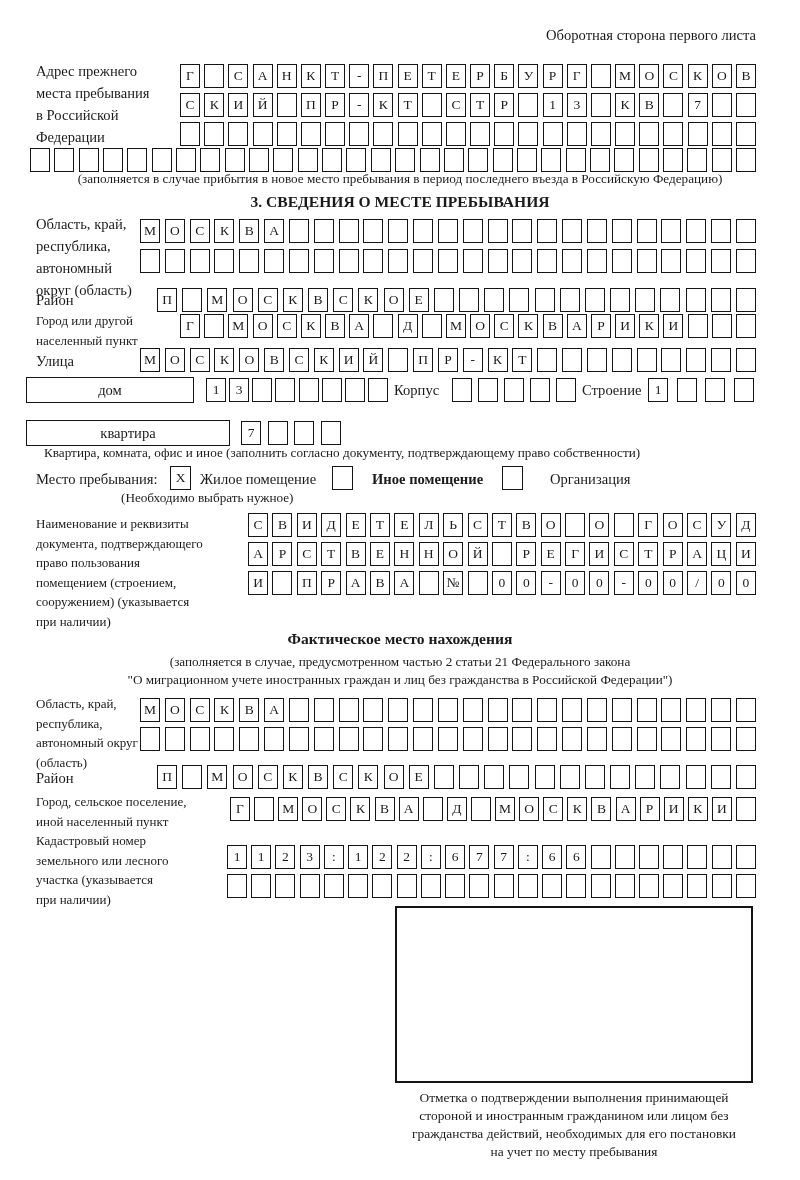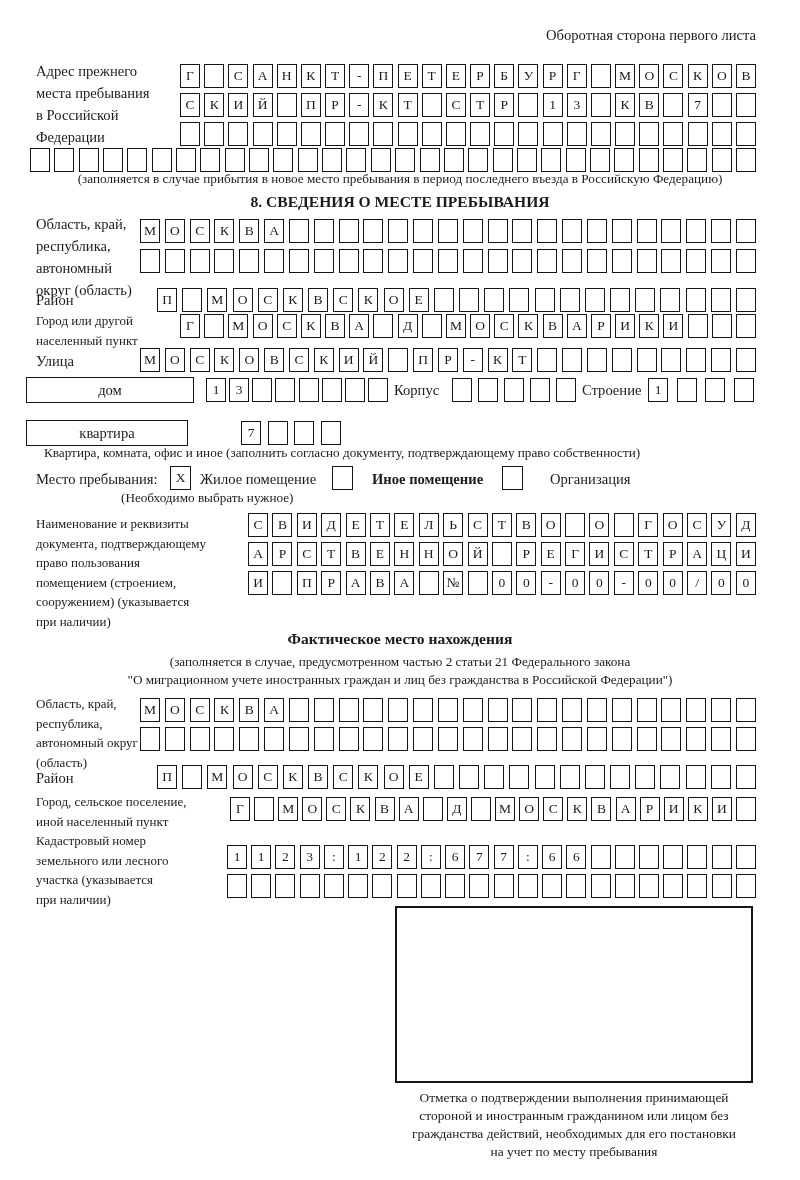--- a/index.html
+++ b/index.html
@@ -38,54 +38,54 @@
   <div class="abs lbl" style="top:24px;right:44px;">Оборотная сторона первого листа</div>
 
   <div class="abs" style="left:36px;top:60px;">
     <div class="lbl">Адрес прежнего</div>
     <div class="lbl">места пребывания</div>
     <div class="lbl">в Российской</div>
     <div class="lbl">Федерации</div>
   </div>
   <div class="abs note center" style="top:171px;">(заполняется в случае прибытия в новое место пребывания в период последнего въезда в Российскую Федерацию)</div>
 
-  <div class="abs hdr center" style="top:193px;">8. СВЕДЕНИЯ О МЕСТЕ ПРЕБЫВАНИЯ</div>
+  <div class="abs hdr center" style="top:193px;">3. СВЕДЕНИЯ О МЕСТЕ ПРЕБЫВАНИЯ</div>
 
   <div class="abs" style="left:36px;top:213px;">
     <div class="lbl">Область, край,</div>
     <div class="lbl">республика,</div>
     <div class="lbl">автономный</div>
     <div class="lbl">округ (область)</div>
   </div>
   <div class="abs lbl" style="left:36px;top:289px;">Район</div>
   <div class="abs" style="left:36px;top:311px;">
     <div class="lbl-tight">Город или другой</div>
     <div class="lbl-tight">населенный пункт</div>
   </div>
   <div class="abs lbl" style="left:36px;top:350px;">Улица</div>
 
   <div class="labelbox" style="left:26px;top:377px;width:168px;">дом</div>
   <div class="abs lbl" style="left:394px;top:379px;">Корпус</div>
   <div class="abs lbl" style="left:582px;top:379px;">Строение</div>
 
-  <div class="labelbox" style="left:26px;top:420px;width:162px;">квартира</div>
+  <div class="labelbox" style="left:26px;top:420px;width:204px;">квартира</div>
   <div class="abs note" style="left:44px;top:445px;">Квартира, комната, офис и иное (заполнить согласно документу, подтверждающему право собственности)</div>
 
   <div class="abs lbl" style="left:36px;top:468px;">Место пребывания:</div>
   <div class="chk" style="left:170px;top:466px;">X</div>
   <div class="abs lbl" style="left:200px;top:468px;">Жилое помещение</div>
   <div class="chk" style="left:332px;top:466px;"></div>
   <div class="abs lbl" style="left:372px;top:468px;font-weight:bold;">Иное помещение</div>
   <div class="chk" style="left:502px;top:466px;"></div>
   <div class="abs lbl" style="left:550px;top:468px;">Организация</div>
   <div class="abs note" style="left:121px;top:490px;width:400px;">(Необходимо выбрать нужное)</div>
 
   <div class="abs" style="left:36px;top:514px;">
     <div class="lbl-tight">Наименование и реквизиты</div>
-    <div class="lbl-tight">документа, подтверждающему</div>
+    <div class="lbl-tight">документа, подтверждающего</div>
     <div class="lbl-tight">право пользования</div>
     <div class="lbl-tight">помещением (строением,</div>
     <div class="lbl-tight">сооружением) (указывается</div>
     <div class="lbl-tight">при наличии)</div>
   </div>
 
   <div class="abs hdr center" style="top:630px;">Фактическое место нахождения</div>
   <div class="abs note center" style="top:654px;">(заполняется в случае, предусмотренном частью 2 статьи 21 Федерального закона</div>
   <div class="abs note center" style="top:672px;">"О миграционном учете иностранных граждан и лиц без гражданства в Российской Федерации")</div>
 

